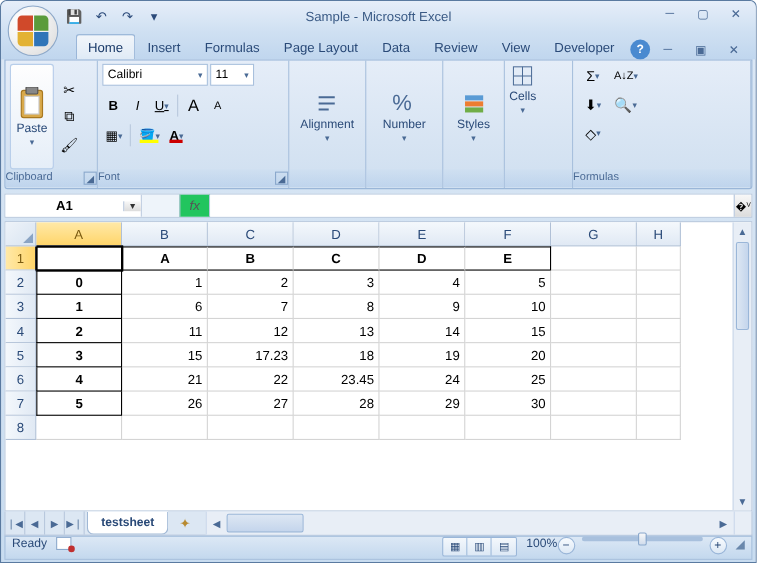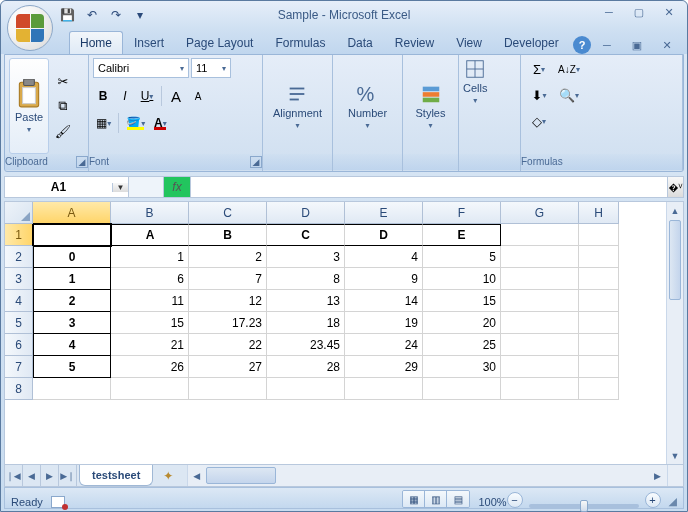--- a/index.html
+++ b/index.html
@@ -107,21 +107,21 @@
 .navbtn { width:18px; height:100%; display:flex; align-items:center; justify-content:center; font-size:9px; color:#4a6a95; border-right:1px solid #b8c8dd;}
 .sheettab { height:100%; padding:0 12px; background:#fff; border:1px solid #a0b8d5; border-top:none; font-size:11px; font-weight:bold; color:#2a4a78; display:flex; align-items:center; border-radius:0 0 6px 6px; margin-left:2px;}
 .newtab { width:22px; height:100%; display:flex; align-items:center; justify-content:center; margin-left:4px; font-size:12px; color:#b88a30;}
 .hscroll { flex:1; height:100%; margin-left:8px; position:relative; background:#e8eef6; border-left:1px solid #cad8ea;}
 .hscroll .arr{position:absolute;top:0;bottom:0;width:17px;display:flex;align-items:center;justify-content:center;font-size:9px;color:#4a6a95;}
 .hscroll .arr.l{left:0;} .hscroll .arr.r{right:17px;}
 .hscroll .thumb{position:absolute;top:2px;bottom:2px;left:18px;width:70px;background:linear-gradient(180deg,#dde7f3,#c4d5ec);border:1px solid #9ab6d8;border-radius:2px;}
 .hscroll .split{position:absolute;right:0;top:0;bottom:0;width:16px;border-left:1px solid #cad8ea;}
 
 
-.status { position:absolute; bottom:2px; left:3px; right:3px; height:22px; background:linear-gradient(180deg,#dce8f5,#c3d8ee); border:1px solid #a8c0dd; display:flex; align-items:flex-end; font-size:11px; color:#2a4a78; padding:0 6px;}
+.status { position:absolute; bottom:2px; left:3px; right:3px; height:22px; background:linear-gradient(180deg,#dce8f5,#c3d8ee); border:1px solid #a8c0dd; display:flex; align-items:flex-start; font-size:11px; color:#2a4a78; padding:0 6px;}
 .status .spacer{flex:1;}
 .viewbtns { display:flex; border:1px solid #9ab6d8; border-radius:2px; overflow:hidden; margin-right:8px;}
 .viewbtns span{width:22px;height:16px;display:flex;align-items:center;justify-content:center;border-right:1px solid #9ab6d8;font-size:10px;background:linear-gradient(180deg,#f4f8fc,#dce8f5);}
 .viewbtns span:last-child{border-right:none;}
 .zoom-slider{width:110px;height:4px;background:#a8c0dd;margin:0 6px;position:relative;border-radius:2px;}
 .zoom-slider .knob{position:absolute;left:50%;top:-4px;width:8px;height:12px;background:linear-gradient(180deg,#f8f8f8,#d0dcec);border:1px solid #8aa8cc;border-radius:2px;transform:translateX(-50%);}
 .zbtn{width:16px;height:16px;border:1px solid #9ab6d8;border-radius:50%;display:flex;align-items:center;justify-content:center;font-size:11px;background:linear-gradient(180deg,#f8fbfe,#dce8f5);}
 .rec-icn{width:14px;height:12px;border:1px solid #8aa8cc;margin-left:8px;position:relative;background:#fff;}
 .rec-icn::after{content:"";position:absolute;right:-4px;bottom:-3px;width:6px;height:6px;border-radius:50%;background:#c03030;}
 </style>
@@ -149,22 +149,22 @@
     <div class="win-controls">
       <div class="win-btn">─</div>
       <div class="win-btn">▢</div>
       <div class="win-btn">✕</div>
     </div>
   </div>
 
   <div class="ribbon-tabs">
     <div class="tab active">Home</div>
     <div class="tab">Insert</div>
+    <div class="tab">Formulas</div>
     <div class="tab">Page Layout</div>
-    <div class="tab">Formulas</div>
     <div class="tab">Data</div>
     <div class="tab">Review</div>
     <div class="tab">View</div>
     <div class="tab">Developer</div>
     <div class="ribbon-right">
       <div class="help-btn">?</div>
       <div class="win-btn">─</div>
       <div class="win-btn">▣</div>
       <div class="win-btn">✕</div>
     </div>

